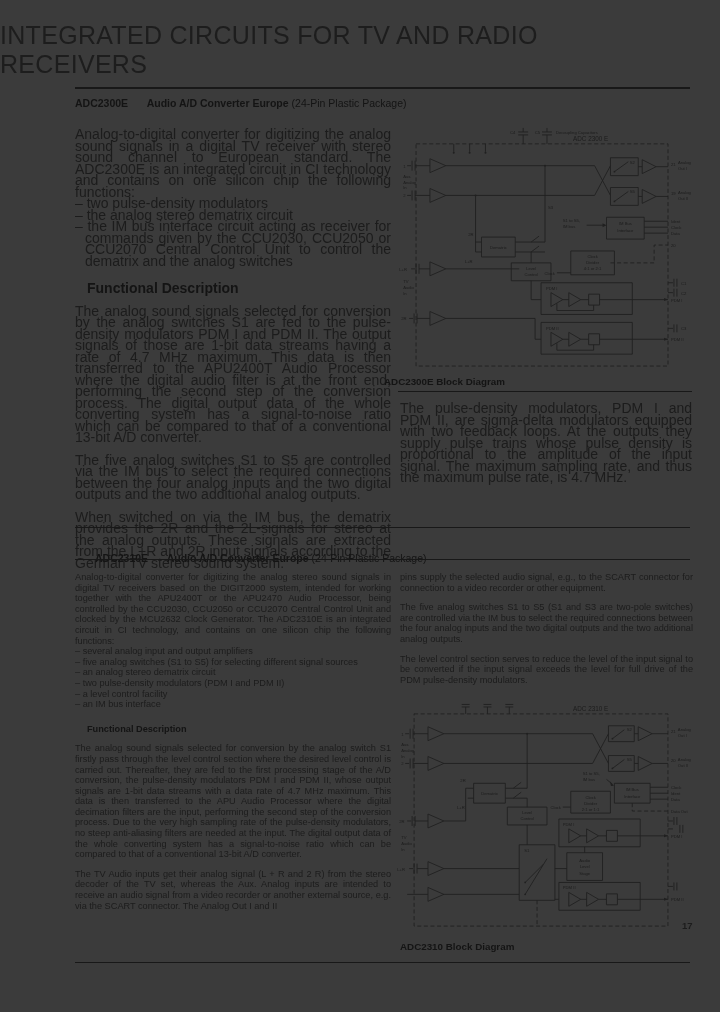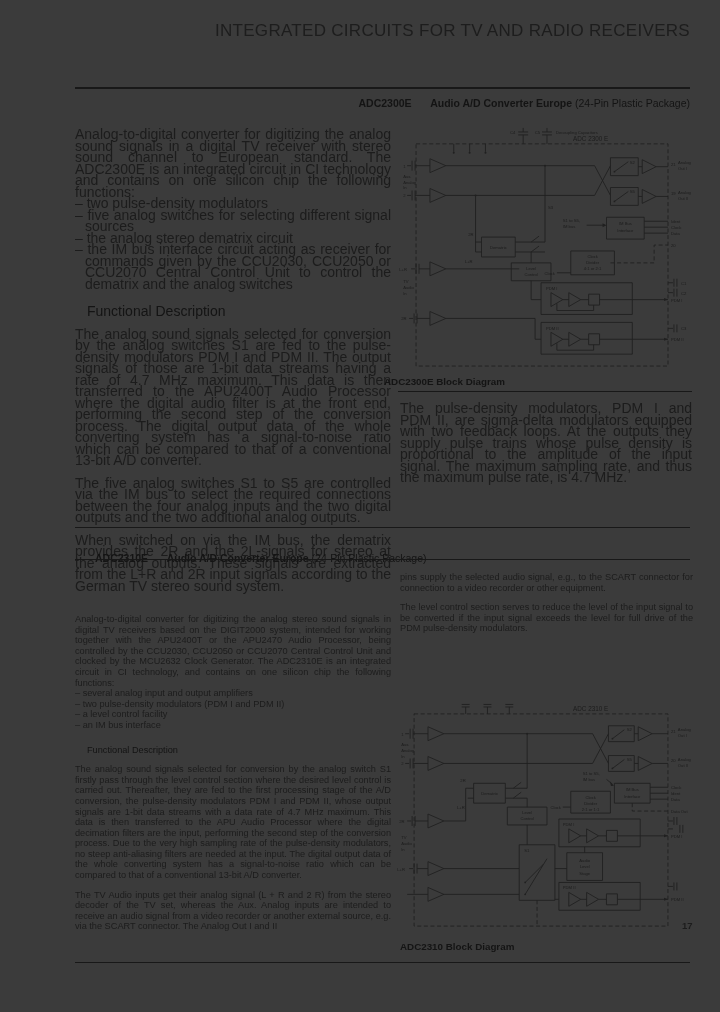--- a/index.html
+++ b/index.html
@@ -4,38 +4,38 @@
 <style>
   html,body{margin:0;padding:0;}
   body{
     width:720px;height:1012px;position:relative;overflow:hidden;
     background:#3b3b3b;color:#1b1b1b;
     font-family:"Liberation Sans",sans-serif;
   }
   .hrule{position:absolute;background:#181818;}
   .header-title{
     position:absolute;top:21px;right:30px;
-    font-size:17px;letter-spacing:.3px;color:#1d1d1d;font-weight:500;
+    font-size:25px;letter-spacing:.3px;color:#1d1d1d;font-weight:500;
   }
   .section-head{
     position:absolute;left:75px;width:615px;
     font-size:10.5px;font-weight:bold;color:#141414;
   }
   .section-head .model{margin-right:16px;}
   .section-head .pkg{font-weight:normal;}
   .col{
     position:absolute;text-align:justify;color:#1c1c1c;
   }
   .col.f1{font-size:14px;line-height:11.5px;}
   .col.f2{font-size:9.2px;line-height:10.6px;}
   .col p{margin:0 0 11px 0;}
   .col.f2 p{margin:0 0 9px 0;}
   .bullets{margin:0 0 11px 0;}
   .bullets .bullet{padding-left:10px;text-indent:-10px;}
-  .func-head{font-weight:normal;color:#141414;margin:0 0 12px 0;padding-left:12px;}
+  .func-head{font-weight:bold;color:#141414;margin:0 0 12px 0;padding-left:12px;}
   .diagram-caption{
     position:absolute;font-size:9.8px;font-weight:bold;color:#141414;
   }
   .page-number{position:absolute;font-size:9.5px;color:#1c1c1c;}
   
   svg.d{position:absolute;}
   svg.d *{vector-effect:non-scaling-stroke;}
   svg.d line, svg.d polyline, svg.d rect, svg.d polygon, svg.d path{
     stroke:#202020;stroke-width:0.9;fill:none;
   }
@@ -49,31 +49,30 @@
   svg.d text.ttl{font-size:6.4px;}
   svg.d text.mid{text-anchor:middle;}
   svg.d text.end{text-anchor:end;}
 </style>
 </head>
 <body>
 
 <div class="header-title">INTEGRATED CIRCUITS FOR TV AND RADIO RECEIVERS</div>
 <div class="hrule" style="top:87px;left:75px;width:615px;height:1.6px;"></div>
 
-<div class="section-head" style="top:97px;text-align:right;">
+<div class="section-head" style="top:97px;">
   <span class="model">ADC2300E</span>
   <span>Audio A/D Converter Europe</span>
   <span class="pkg">(24-Pin Plastic Package)</span>
 </div>
 
 <div class="col f1" style="top:129px;left:75px;width:316px;">
   <div>Analog-to-digital converter for digitizing the analog sound signals in a digital TV receiver with stereo sound channel to European standard. The ADC2300E is an integrated circuit in CI technology and contains on one silicon chip the following functions:</div>
   <div class="bullets">
     <div class="bullet">– two pulse-density modulators</div>
-    <div class="bullet">– five analog switches for selecting different signal sources</div>
     <div class="bullet">– the analog stereo dematrix circuit</div>
     <div class="bullet">– the IM bus interface circuit acting as receiver for commands given by the CCU2030, CCU2050 or CCU2070 Central Control Unit to control the dematrix and the analog switches</div>
   </div>
   <p class="func-head" style="margin-top:16px;">Functional Description</p>
   <p>The analog sound signals selected for conversion by the analog switches S1 are fed to the pulse-density modulators PDM I and PDM II. The output signals of those are 1-bit data streams having a rate of 4.7 MHz maximum. This data is then transferred to the APU2400T Audio Processor where the digital audio filter is at the front end, performing the second step of the conversion process. The digital output data of the whole converting system has a signal-to-noise ratio which can be compared to that of a conventional 13-bit A/D converter.</p>
   <p>The five analog switches S1 to S5 are controlled via the IM bus to select the required connections between the four analog inputs and the two digital outputs and the two additional analog outputs.</p>
   <p>When switched on via the IM bus, the dematrix provides the 2R and the 2L-signals for stereo at the analog outputs. These signals are extracted from the L+R and 2R input signals according to the German TV stereo sound system.</p>
 </div>
 
 <svg class="d" style="top:126px;left:396px;" width="298" height="248" viewBox="0 0 300 250">
@@ -271,35 +270,38 @@
 
 <div class="hrule" style="top:527px;left:75px;width:615px;height:1.4px;"></div>
 
 <div class="section-head" style="top:552px;margin-left:20px;">
   <span class="model">ADC2310E</span>
   <span>Audio A/D Converter Europe</span>
   <span class="pkg">(24-Pin Plastic Package)</span>
 </div>
 <div class="hrule" style="top:559px;left:75px;width:615px;height:1px;"></div>
 
-<div class="col f2" style="top:572px;left:75px;width:316px;margin-top:42px;">
+<div class="col f2" style="top:572px;left:75px;width:316px;">
   <div>Analog-to-digital converter for digitizing the analog stereo sound signals in digital TV receivers based on the DIGIT2000 system, intended for working together with the APU2400T or the APU2470 Audio Processor, being controlled by the CCU2030, CCU2050 or CCU2070 Central Control Unit and clocked by the MCU2632 Clock Generator. The ADC2310E is an integrated circuit in CI technology, and contains on one silicon chip the following functions:</div>
   <div class="bullets">
     <div class="bullet">– several analog input and output amplifiers</div>
+    <div class="bullet">– five analog switches (S1 to S5) for selecting different signal sources</div>
+    <div class="bullet">– an analog stereo dematrix circuit</div>
     <div class="bullet">– two pulse-density modulators (PDM I and PDM II)</div>
     <div class="bullet">– a level control facility</div>
     <div class="bullet">– an IM bus interface</div>
   </div>
   <p class="func-head" style="margin-top:14px;">Functional Description</p>
   <p>The analog sound signals selected for conversion by the analog switch S1 firstly pass through the level control section where the desired level control is carried out. Thereafter, they are fed to the first processing stage of the A/D conversion, the pulse-density modulators PDM I and PDM II, whose output signals are 1-bit data streams with a data rate of 4.7 MHz maximum. This data is then transferred to the APU Audio Processor where the digital decimation filters are the input, performing the second step of the conversion process. Due to the very high sampling rate of the pulse-density modulators, no steep anti-aliasing filters are needed at the input. The digital output data of the whole converting system has a signal-to-noise ratio which can be compared to that of a conventional 13-bit A/D converter.</p>
   <p>The TV Audio inputs get their analog signal (L + R and 2 R) from the stereo decoder of the TV set, whereas the Aux. Analog inputs are intended to receive an audio signal from a video recorder or another external source, e.g. via the SCART connector. The Analog Out I and II</p>
 </div>
 
 <div class="col f2" style="top:572px;left:400px;width:293px;">
   <p>pins supply the selected audio signal, e.g., to the SCART connector for connection to a video recorder or other equipment.</p>
+  <p>The five analog switches S1 to S5 (S1 and S3 are two-pole switches) are controlled via the IM bus to select the required connections between the four analog inputs and the two digital outputs and the two additional analog outputs.</p>
   <p>The level control section serves to reduce the level of the input signal to be converted if the input signal exceeds the level for full drive of the PDM pulse-density modulators.</p>
 </div>
 
 <svg class="d" style="top:700px;left:396px;" width="298" height="238" viewBox="0 0 300 240">
   <rect class="dash" x="18" y="14" width="256" height="214"></rect>
   <text class="ttl mid" x="196" y="11.5">ADC 2310 E</text>
 
   <g>
     <line x1="70" y1="14" x2="70" y2="7"></line>
       <line x1="66" y1="7" x2="74" y2="7"></line>

